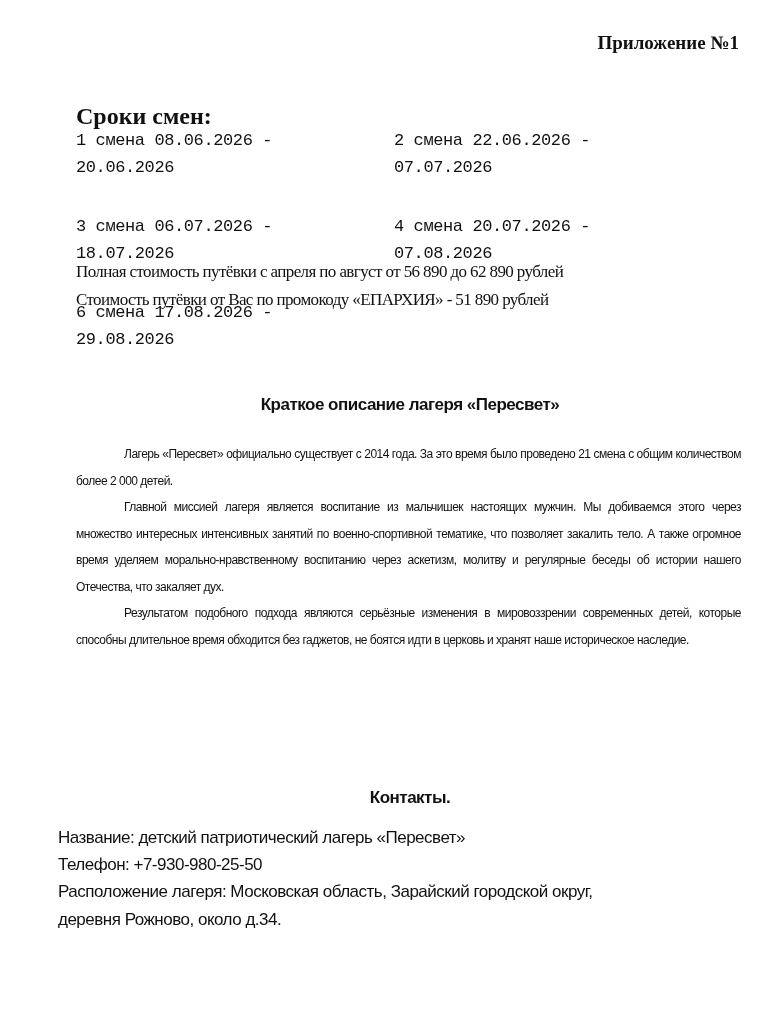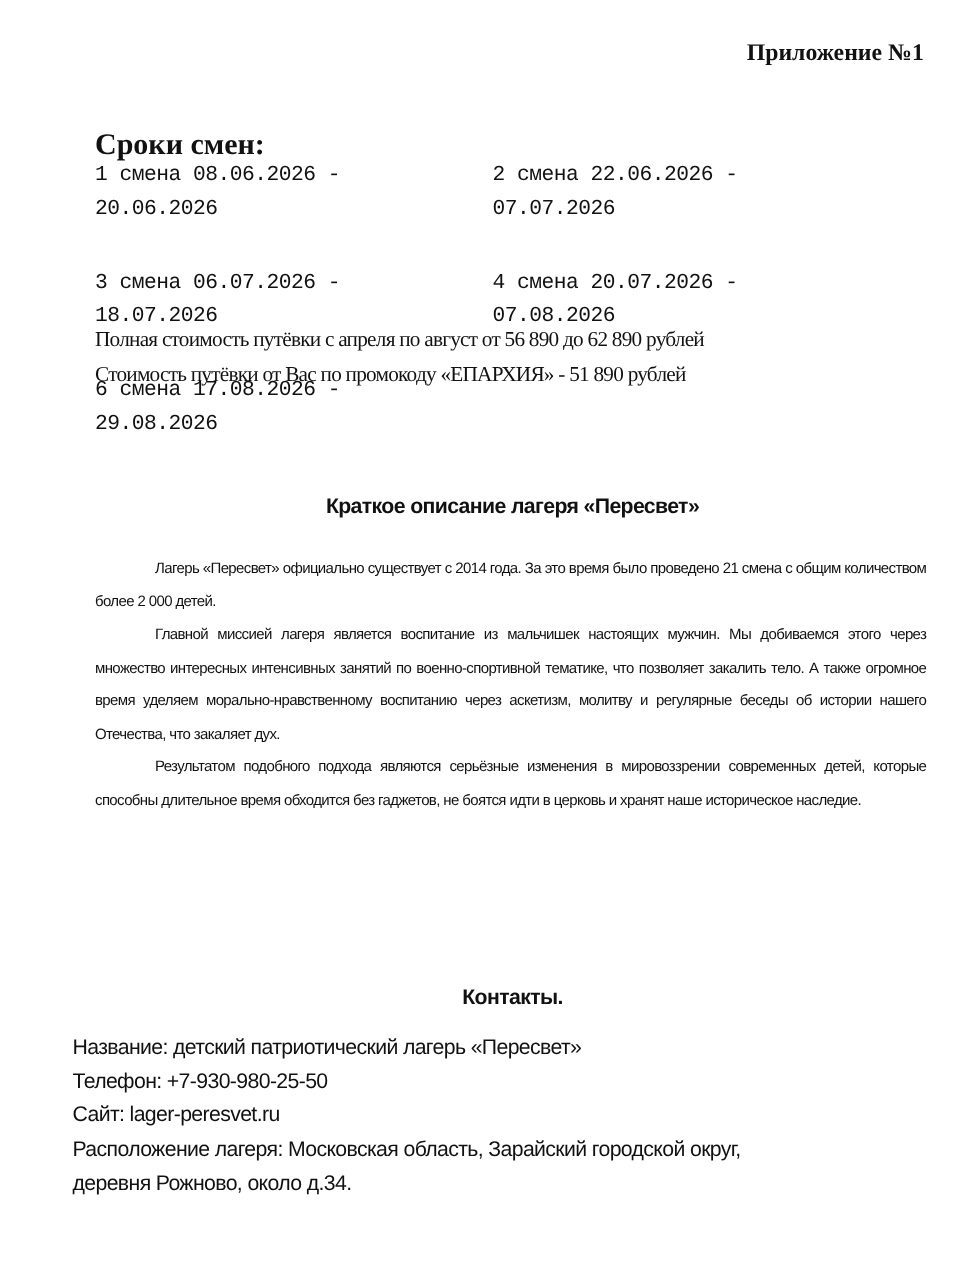--- a/index.html
+++ b/index.html
@@ -125,18 +125,17 @@
     <p>Лагерь «Пересвет» официально существует с 2014 года. За это время было проведено 21 смена с общим количеством более 2 000 детей.</p>
     <p>Главной миссией лагеря является воспитание из мальчишек настоящих мужчин. Мы добиваемся этого через множество интересных интенсивных занятий по военно-спортивной тематике, что позволяет закалить тело. А также огромное время уделяем морально-нравственному воспитанию через аскетизм, молитву и регулярные беседы об истории нашего Отечества, что закаляет дух.</p>
     <p>Результатом подобного подхода являются серьёзные изменения в мировоззрении современных детей, которые способны длительное время обходится без гаджетов, не боятся идти в церковь и хранят наше историческое наследие.</p>
   </div>
 
   <div class="section-title" style="top: 788px;">Контакты.</div>
 
   <div class="contacts">
     <div>Название: детский патриотический  лагерь «Пересвет»</div>
     <div>Телефон: +7-930-980-25-50</div>
-    <div>Сайт: lager-peresvet.ru</div>
     <div>Расположение лагеря: Московская область, Зарайский городской округ,</div>
     <div>деревня Рожново, около д.34.</div>
   </div>
 
 </div>
 
 </body></html>

